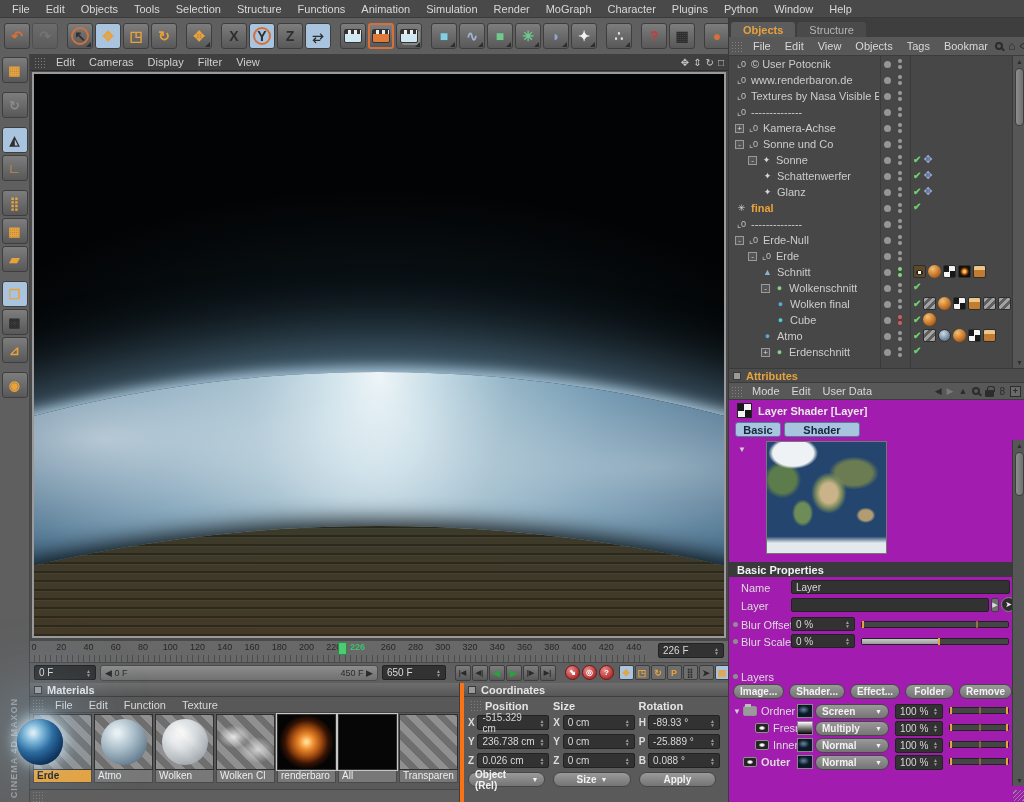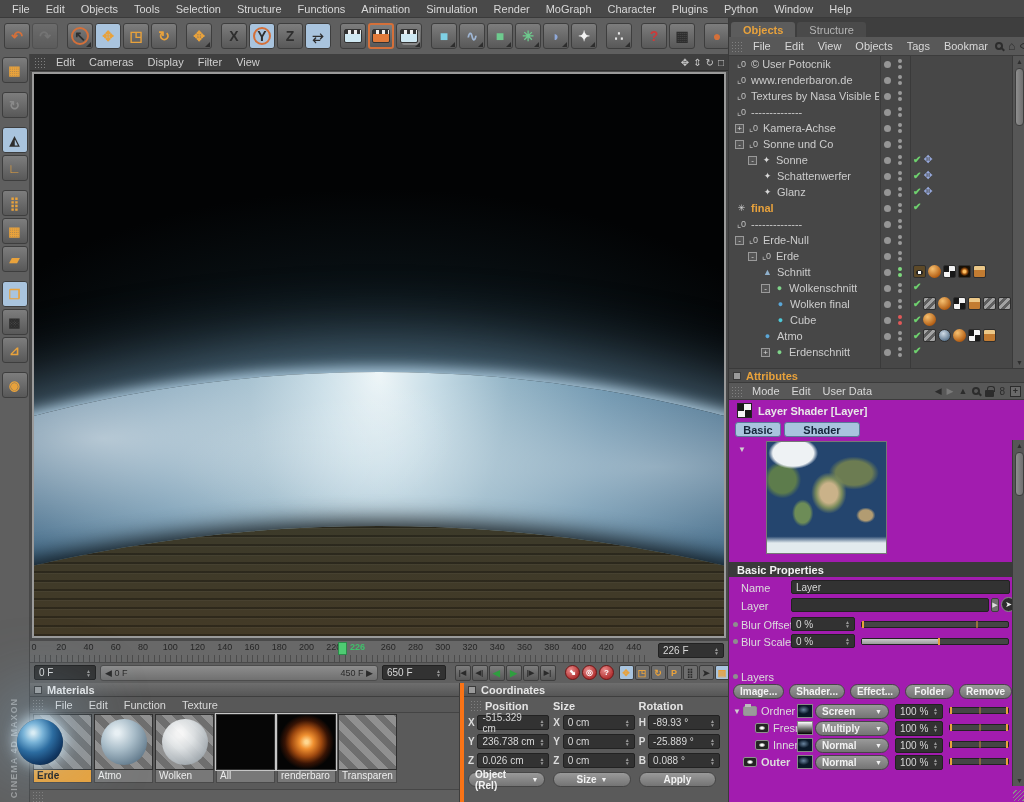--- a/index.html
+++ b/index.html
@@ -391,30 +391,36 @@
           </div>
           <div class="mat-label">Atmo</div>
         </div>
         <div class="mat">
           <div class="mat-thumb">
             <div class="ball clouds"></div>
           </div>
           <div class="mat-label">Wolken</div>
         </div>
         <div class="mat">
-          <div class="mat-thumb framed">
-            <div class="blackthumb"></div>
-          </div>
-          <div class="mat-label">All</div>
+          <div class="mat-thumb">
+            <div class="flat-clouds"></div>
+          </div>
+          <div class="mat-label">Wolken Cl</div>
         </div>
         <div class="mat">
           <div class="mat-thumb framed">
             <div class="fire"></div>
           </div>
           <div class="mat-label">renderbaro</div>
+        </div>
+        <div class="mat">
+          <div class="mat-thumb framed">
+            <div class="blackthumb"></div>
+          </div>
+          <div class="mat-label">All</div>
         </div>
         <div class="mat">
           <div class="mat-thumb"></div>
           <div class="mat-label">Transparen</div>
         </div>
       </div>
     <div class="m-footer">
       <span class="grip"></span>
     </div>
   </div>

